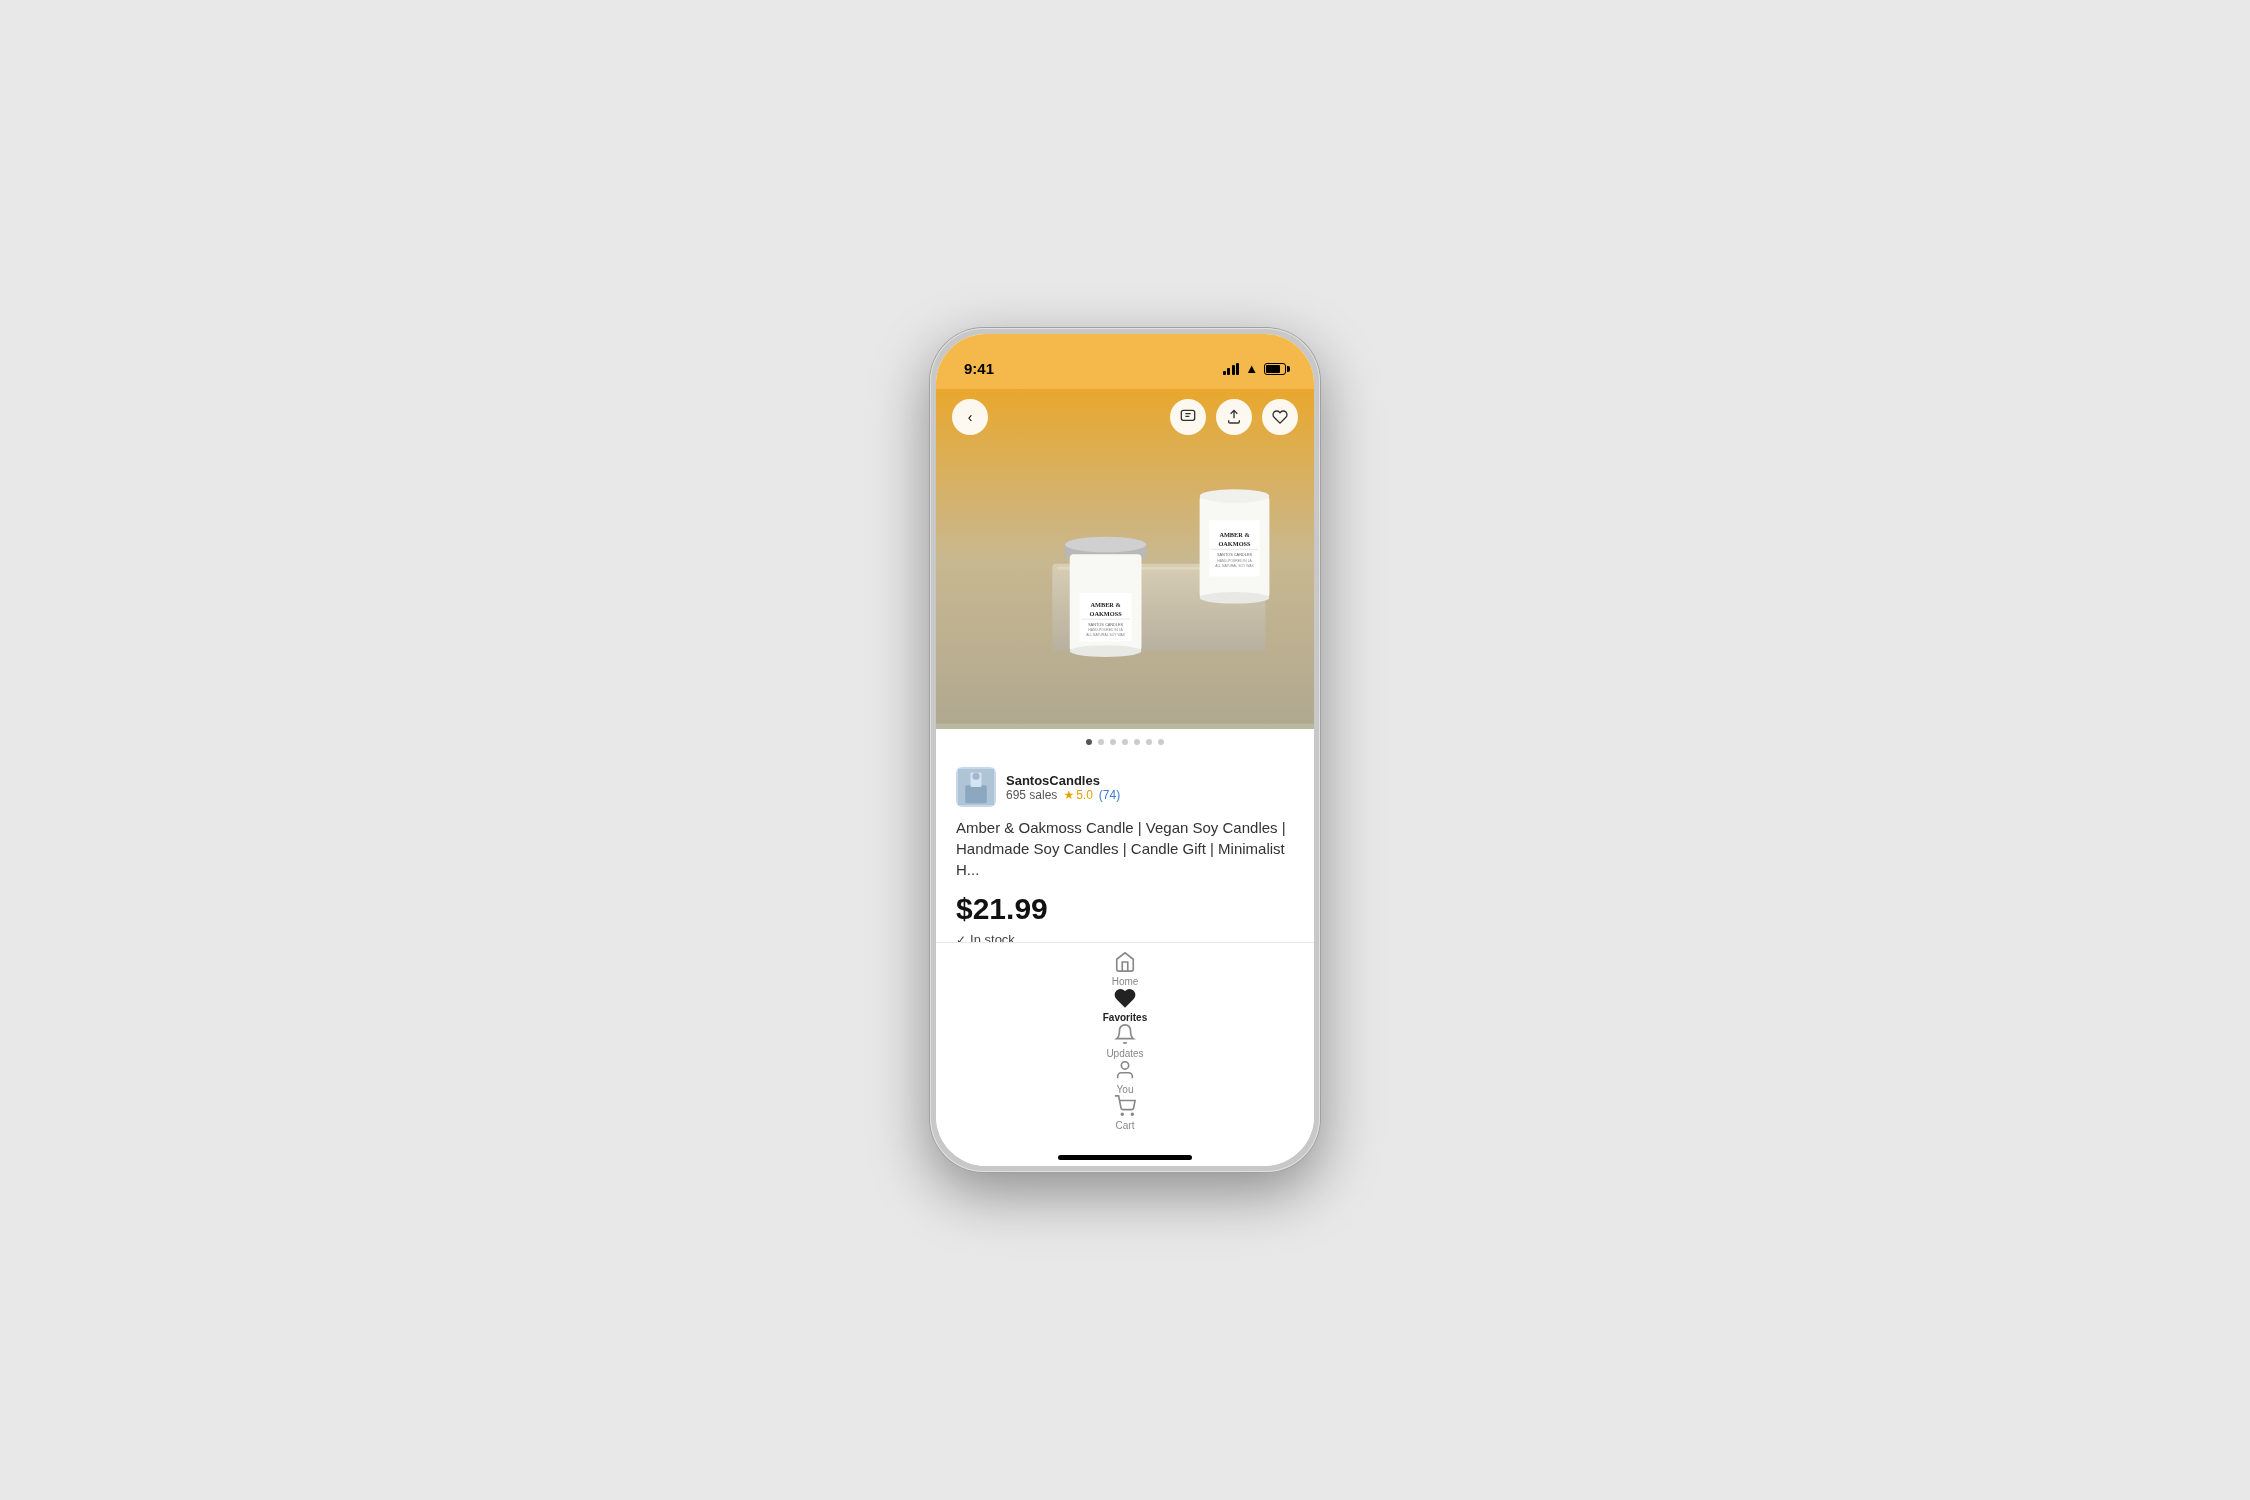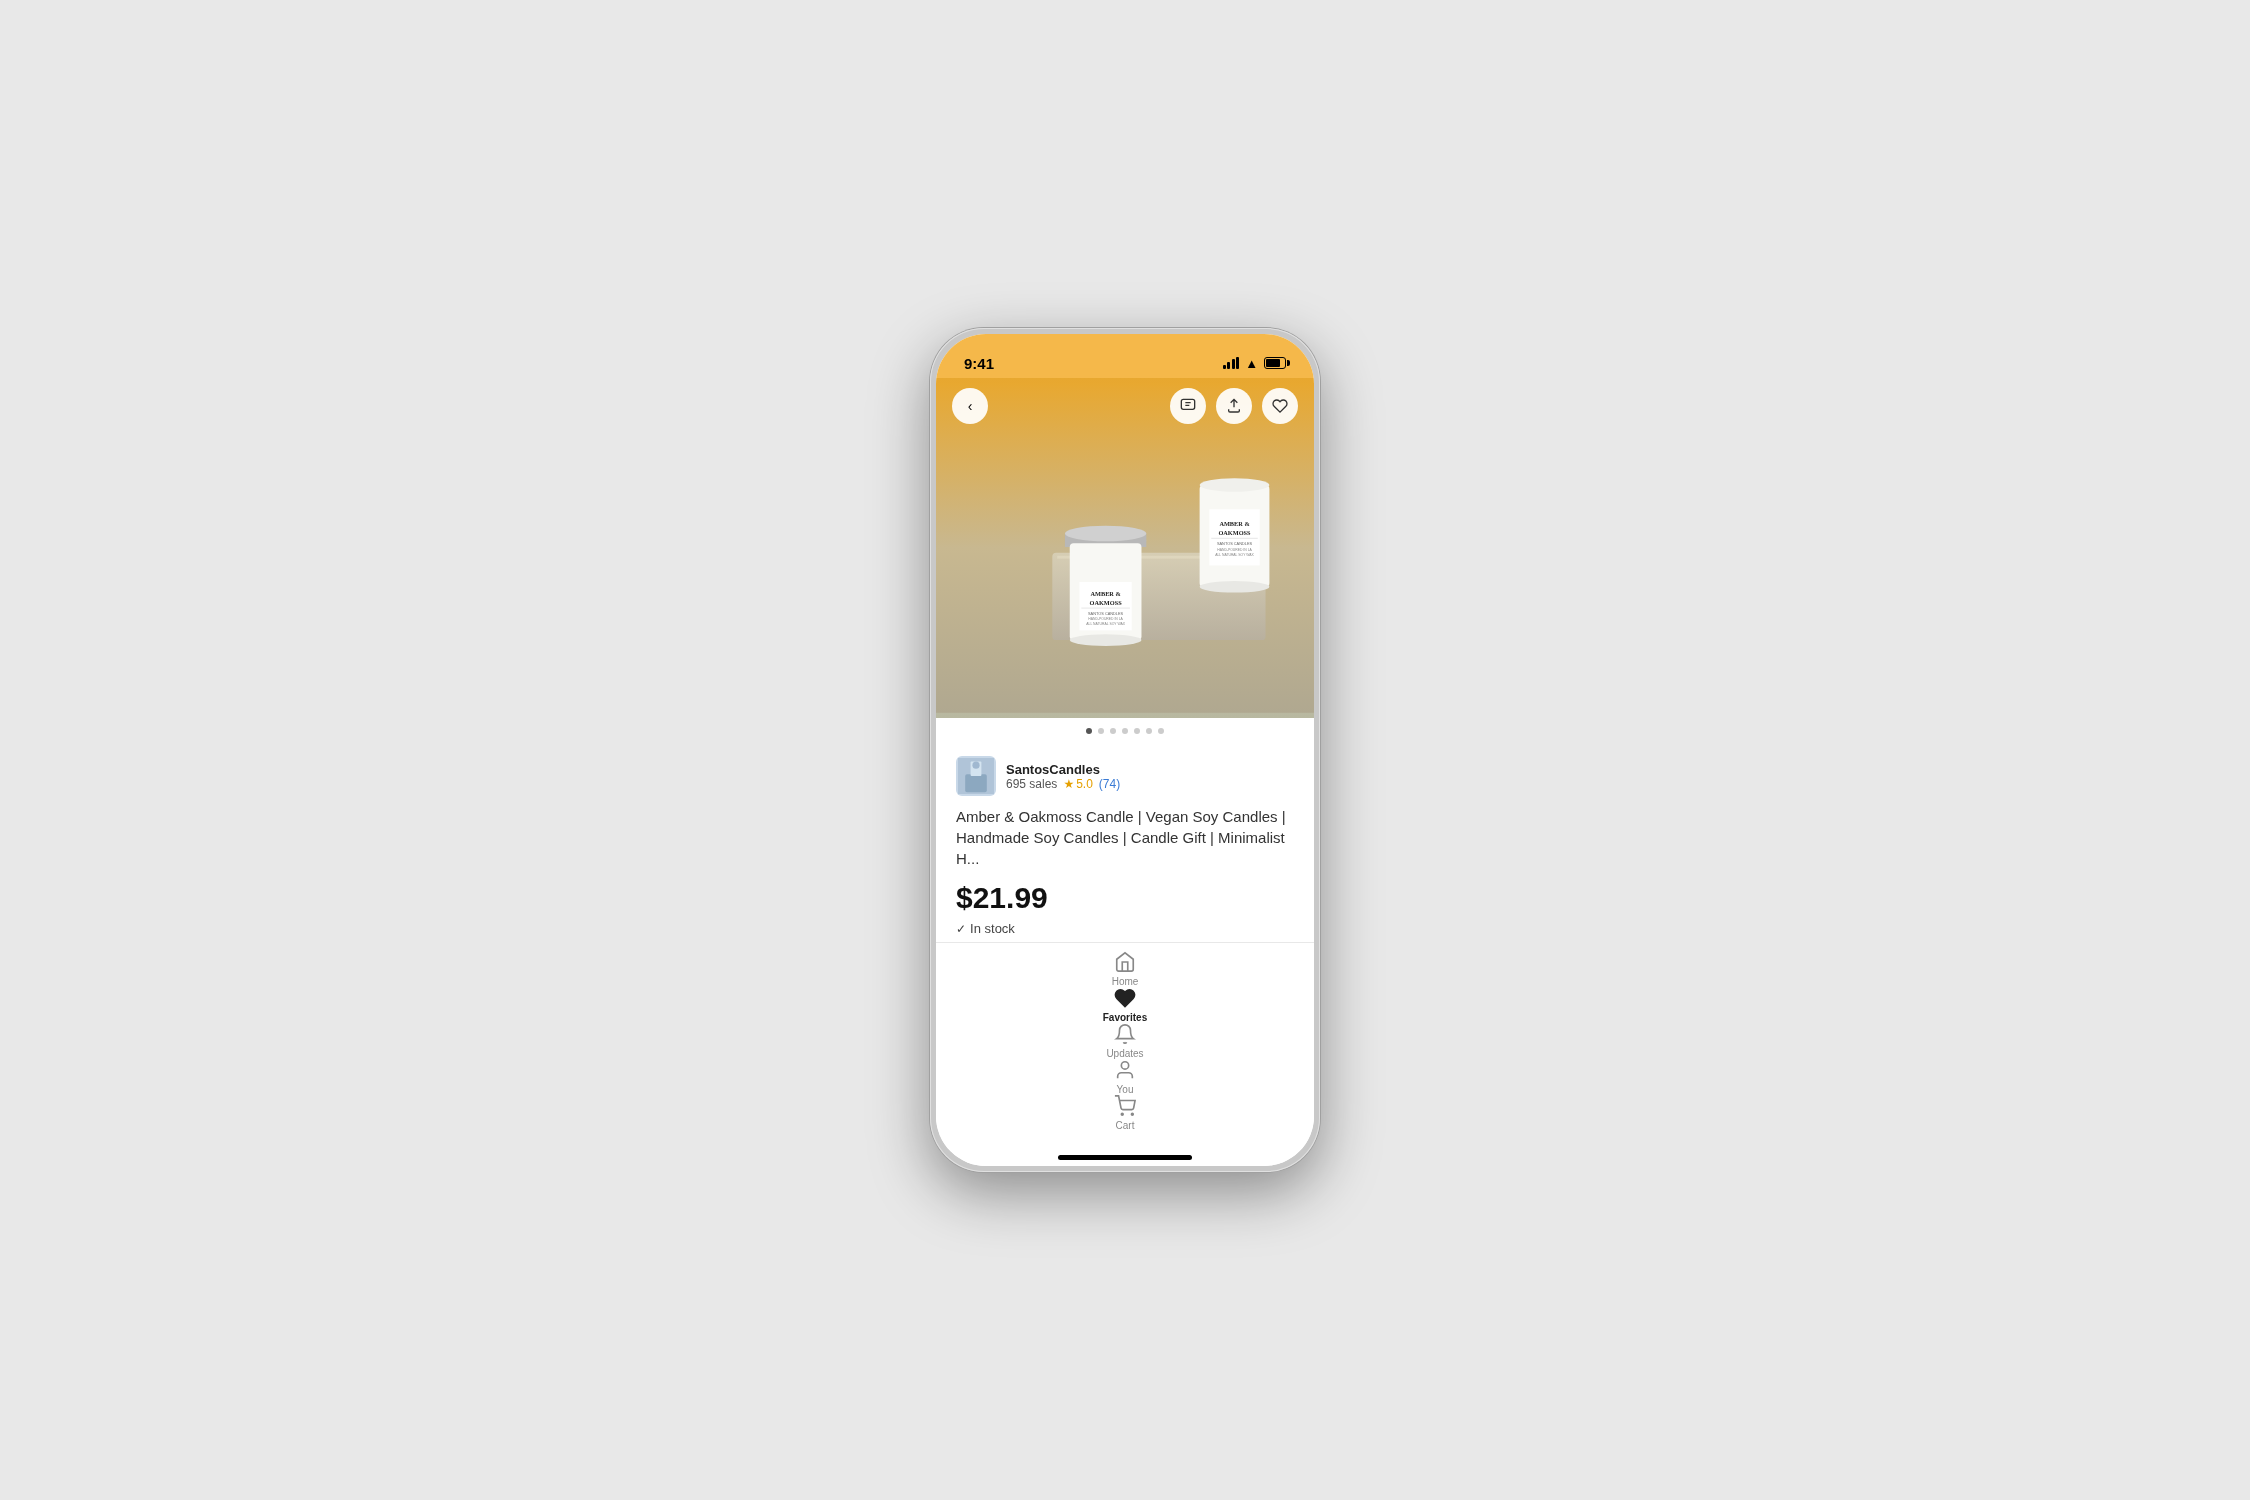--- a/index.html
+++ b/index.html
@@ -35,21 +35,21 @@
       display: flex;
       flex-direction: column;
     }
 
     
     .status-bar {
       display: flex;
       justify-content: space-between;
       align-items: center;
       padding: 14px 28px 0;
-      height: 44px;
+      height: 55px;
       background: #f5b84a;
       flex-shrink: 0;
       position: relative;
       z-index: 10;
     }
 
     .status-time {
       font-size: 15px;
       font-weight: 600;
       color: #000;

